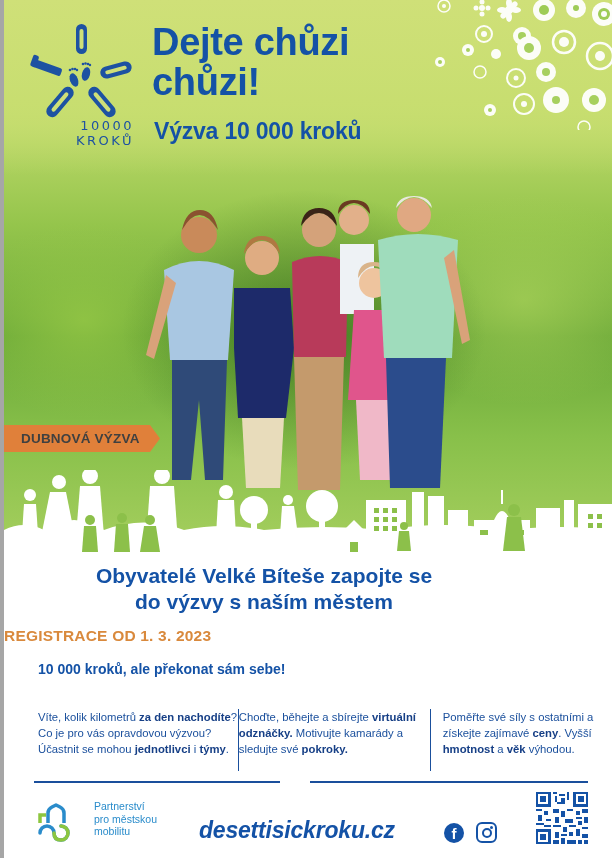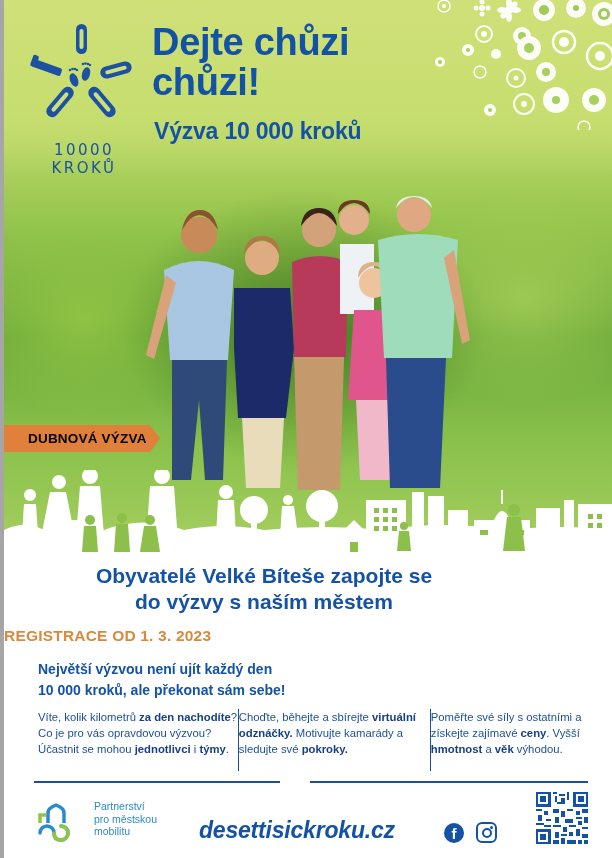--- a/index.html
+++ b/index.html
@@ -20,52 +20,52 @@
       linear-gradient(180deg, #cfe078 0%, #bdd96a 22%, #95c54c 40%, #6aa838 60%, #88c04a 78%, #a8d060 100%);
   }
   .hero-fade {
     position: absolute; left: 0; top: 0; width: 608px; height: 175px;
     background: linear-gradient(180deg, rgba(207,224,120,1) 0%, rgba(200,222,112,0.95) 60%, rgba(190,218,100,0) 100%);
   }
 
   
   .logo { position: absolute; left: 20px; top: 18px; width: 115px; height: 135px; }
   .logo svg { width: 115px; height: 110px; }
-  .logo-caption { position: absolute; left: 10px; top: 123px; width: 100px; text-align: center;
-    font-family: "DejaVu Sans", sans-serif; font-size: 15px; letter-spacing: 2.5px; color: #1d52a2; }
+  .logo-caption { position: absolute; left: 10px; top: 100px; width: 100px; text-align: right;
+    font-family: "DejaVu Sans", sans-serif; font-size: 13px; letter-spacing: 2.5px; color: #1d52a2; }
 
   .headline { position: absolute; left: 148px; top: 22px; color: #1452a6; font-weight: 700;
     font-size: 38px; line-height: 40px; letter-spacing: -0.3px; }
   .subheadline { position: absolute; left: 150px; top: 118px; color: #1452a6; font-weight: 700;
     font-size: 23px; letter-spacing: -0.2px; }
 
   .flowers { position: absolute; left: 420px; top: 0; width: 188px; height: 130px; }
 
   
   .photo { position: absolute; left: 130px; top: 170px; width: 350px; height: 320px; }
 
   .badge { position: absolute; left: 0px; top: 425px; height: 27px; width: 156px; background: #e0803a;
-    color: #000000; font-weight: 700; font-size: 13.5px; line-height: 27px; padding-left: 24px;
+    color: #404040; font-weight: 700; font-size: 13.5px; line-height: 27px; padding-left: 17px;
     clip-path: polygon(0 0, 146px 0, 156px 50%, 146px 100%, 0 100%); letter-spacing: 0.2px; }
 
   .silhouette { position: absolute; left: 0; top: 470px; width: 608px; height: 95px; }
 
   
   .title { position: absolute; left: 0; top: 563px; width: 520px; text-align: center; color: #1452a6;
     font-weight: 700; font-size: 21px; line-height: 26px; }
   .reg { position: absolute; left: 0; top: 627px; width: 608px; text-align: left; color: #d9893c;
     font-weight: 700; font-size: 15.5px; letter-spacing: 0.2px; }
   .lead { position: absolute; left: 34px; top: 659px; color: #1452a6; font-weight: 700; font-size: 14px; line-height: 21px; }
 
   .cols { position: absolute; left: 34px; top: 709px; width: 560px; height: 66px; display: flex; }
   .col { font-size: 11.3px; line-height: 16px; color: #1a4f9c; }
   .col b { font-weight: 700; color: #163f86; }
   .col1 { width: 202px; }
   .col2 { width: 194px; border-left: 1.5px solid #1a4f9c; height: 62px; }
-  .col3 { width: 170px; border-left: 1.5px solid #1a4f9c; padding-left: 0; height: 62px; }
+  .col3 { width: 170px; border-left: 1.5px solid #1a4f9c; padding-left: 12px; height: 62px; }
 
   .rule { position: absolute; left: 30px; top: 781px; width: 246px; height: 1.5px; background: #1a4f9c; }
   .rule2 { position: absolute; left: 306px; top: 781px; width: 278px; height: 1.5px; background: #1a4f9c; }
 
   
   .partner-logo { position: absolute; left: 30px; top: 803px; width: 40px; height: 40px; }
   .partner-text { position: absolute; left: 90px; top: 800px; color: #2a8ccb; font-size: 10.5px; line-height: 12.5px; font-weight: 400; }
   .site { position: absolute; left: 195px; top: 817px; color: #1452a6; font-weight: 700; font-size: 23px; letter-spacing: -0.2px; font-style: italic; }
   .fb { position: absolute; left: 440px; top: 823px; width: 20px; height: 20px; border-radius: 50%; background: #1452a6;
     color: #fff; font-weight: 700; font-size: 15px; text-align: center; line-height: 22px; }
@@ -331,21 +331,20 @@
       <path d="M346 72 h8 v10 h-8z"></path>
     </g>
   </svg>
 
   <div class="title">
     <div>Obyvatelé Velké Bíteše zapojte se</div>
     <div>do výzvy s naším městem</div>
   </div>
   <div class="reg">REGISTRACE OD 1. 3. 2023</div>
   <div class="lead">
-    <div>Největší výzvou není ujít každý den</div>
     <div>10 000 kroků, ale překonat sám sebe!</div>
   </div>
 
   <div class="cols">
     <div class="col col1">
       <span>Víte, kolik kilometrů </span><b>za den nachodíte</b><span>? Co je pro vás opravdovou výzvou? Účastnit se mohou </span><b>jednotlivci</b><span> i </span><b>týmy</b><span>.</span>
     </div>
     <div class="col col2">
       <span>Choďte, běhejte a sbírejte </span><b>virtuální odznáčky.</b><span> Motivujte kamarády a sledujte své </span><b>pokroky.</b>
     </div>

